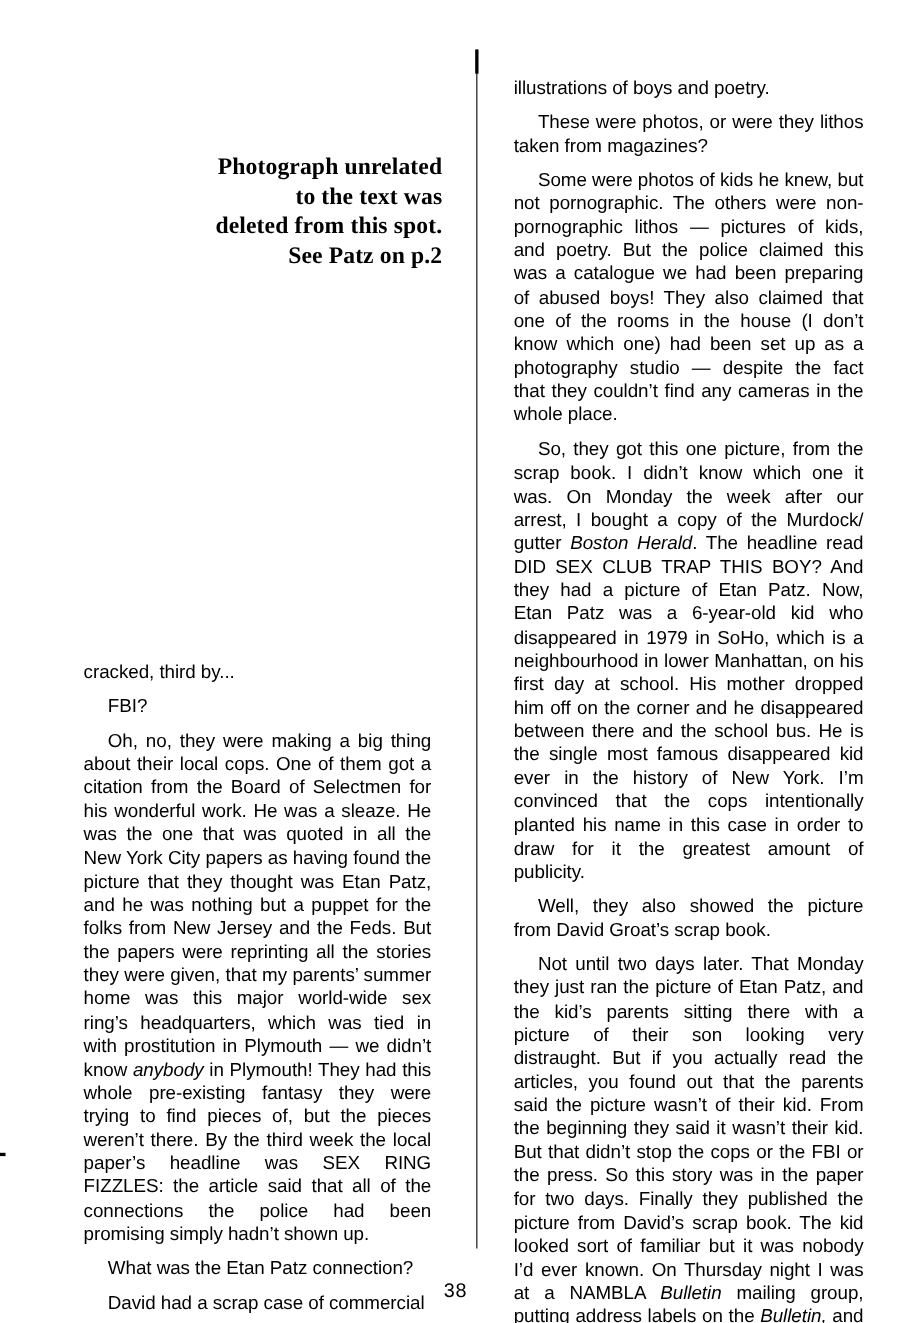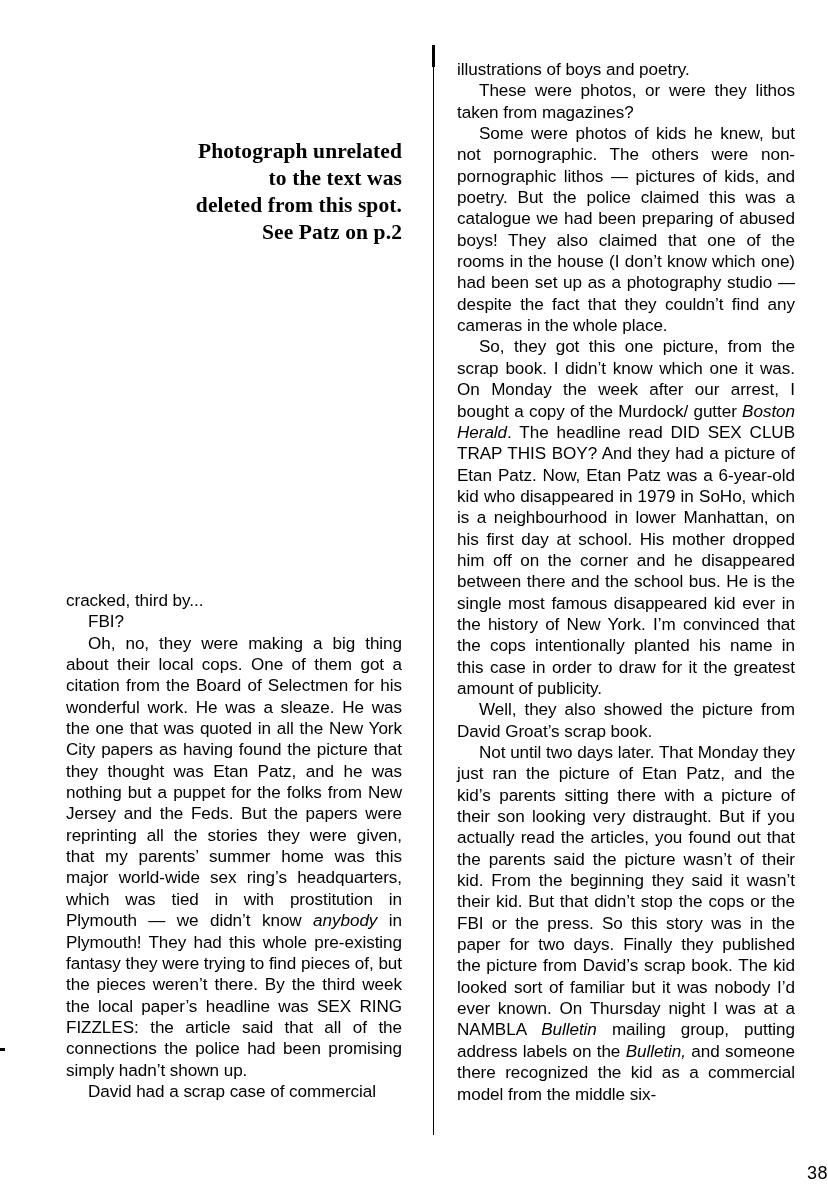--- a/index.html
+++ b/index.html
@@ -79,21 +79,21 @@
     color: #000000;
   }
   .notice div { white-space: nowrap; }
 
   
   .body-block {
     position: absolute;
     box-sizing: border-box;
   }
   p.para {
-    margin: 0;
+    margin: 10px;
     font-size: 17.1px;
     line-height: 21.35px;
     text-align: justify;
     text-justify: inter-word;
     letter-spacing: -0.05px;
     word-spacing: 0px;
     hyphens: none;
   }
   p.para.indent { text-indent: 22px; }
   p.para.q {
@@ -104,21 +104,21 @@
 
   
   p.para { text-align-last: left; }
 
   
   .folio {
     position: absolute;
     left: 0;
     top: 1163px;
     width: 828px;
-    text-align: right;
+    text-align: center;
     font-size: 18px;
     letter-spacing: 0.5px;
     color: #000000;
   }
 </style>
 </head>
 <body>
 
 <div id="page">
 
@@ -135,20 +135,21 @@
   </div>
 
   <div class="body-block column column-left" style="top: 590px;">
 
     <p class="para flush">cracked, third by...</p>
 
     <p class="para q">FBI?</p>
 
     <p class="para indent"><span>Oh, no, they were making a big thing about their local cops. One of them got a citation from the Board of Selectmen for his wonderful work. He was a sleaze. He was the one that was quoted in all the New York City papers as having found the picture that they thought was Etan Patz, and he was nothing but a puppet for the folks from New Jersey and the Feds. But the papers were reprinting all the stories they were given, that my parents’ summer home was this major world-wide sex ring’s headquarters, which was tied in with prostitution in Plymouth — we didn’t know </span><span class="it">anybody</span><span> in Plymouth! They had this whole pre-existing fantasy they were trying to find pieces of, but the pieces weren’t there. By the third week the local paper’s headline was SEX RING FIZZLES: the article said that all of the connections the police had been promising simply hadn’t shown up.</span></p>
 
+    <p class="para q">What was the Etan Patz connection?</p>
 
     <p class="para indent">David had a scrap case of commercial</p>
   </div>
 
   <div class="body-block column column-right" style="top: 59px;">
 
     <p class="para flush">illustrations of boys and poetry.</p>
 
     <p class="para q">These were photos, or were they lithos taken from magazines?</p>
 

